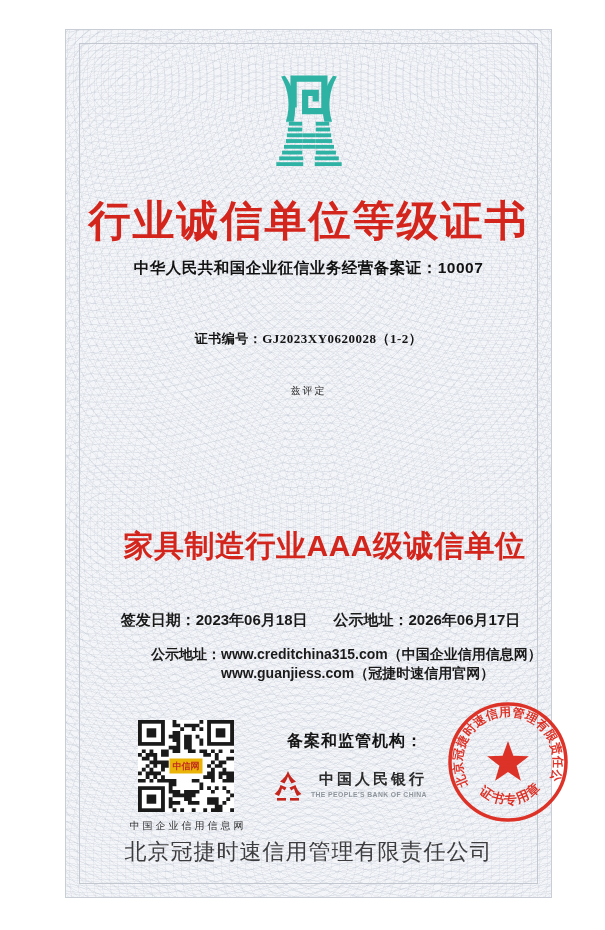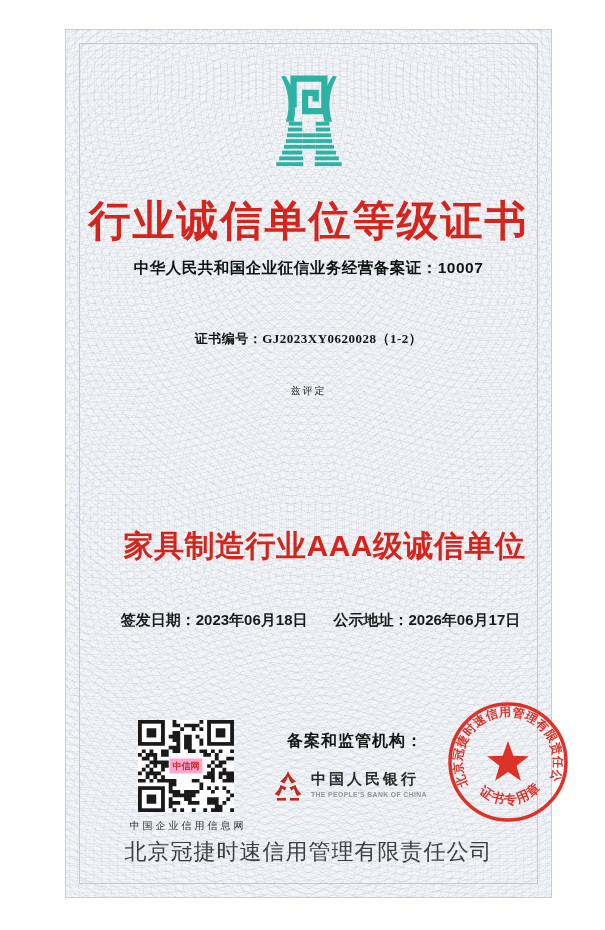--- a/index.html
+++ b/index.html
@@ -34,26 +34,26 @@
   .hereby{top:354px;font-size:10px;color:#2a2a2a;letter-spacing:2px;}
   .company{top:400px;font-size:30px;color:#111;letter-spacing:2px;}
   .rating{top:496px;font-size:30px;font-weight:bold;color:#d4251c;letter-spacing:.5px;padding-left:16px;}
   .dates{top:581px;display:flex;justify-content:center;gap:26px;font-size:15px;font-weight:bold;color:#1a1a1a;}
   .urls{top:615px;left:85px;font-size:14px;font-weight:bold;color:#1a1a1a;line-height:18.5px;}
   .urls .line2{margin-left:70px;}
   .qr-block{left:72px;top:690px;width:96px;}
   .qr-wrap{position:relative;width:96px;height:92px;background:#fff;}
   .qr-center{
     position:absolute;left:50%;top:50%;transform:translate(-50%,-50%);
-    background:#f9a8d4;padding:1px 3px;color:#c22a20;font-size:9px;font-weight:bold;
+    background:#eab308;padding:1px 3px;color:#c22a20;font-size:9px;font-weight:bold;
     font-family:"Liberation Serif","DejaVu Serif",serif;white-space:nowrap;
   }
   .qr-caption{left:22px;top:789px;width:200px;text-align:center;font-size:10px;color:#2e2e2e;letter-spacing:3px;}
   .regulator{top:701px;left:221px;font-size:16px;font-weight:bold;color:#141414;letter-spacing:1px;}
-  .pboc{top:740px;left:208px;display:flex;align-items:flex-start;}
+  .pboc{top:740px;left:208px;display:flex;align-items:flex-start;text-align:right;}
   .pboc-text{margin-left:9px;}
   .pboc-cn{font-size:15px;font-weight:bold;color:#2b2b2b;letter-spacing:3px;font-family:"Liberation Serif","DejaVu Serif",serif;}
   .pboc-en{font-size:6.8px;font-weight:bold;color:#8e959c;letter-spacing:.4px;margin-top:2px;}
   .seal{left:377px;top:667px;width:130px;height:130px;opacity:.93;}
   .footer-company{top:807px;font-size:22px;color:#3d3d3f;letter-spacing:1px;}
 </style>
 </head>
 <body>
 
 <div class="certificate">
@@ -96,20 +96,24 @@
   </div>
 
   <div class="abs centered hereby serif">兹评定</div>
   <div class="abs centered rating">家具制造行业AAA级诚信单位</div>
 
   <div class="abs centered dates" style="left:0;width:100%;padding-left:12px;">
     <span><span>签发日期：</span><span>2023年06月18日</span></span>
     <span><span>公示地址：</span><span>2026年06月17日</span></span>
   </div>
 
+  <div class="abs urls">
+    <div class="line1"><span>公示地址：</span><span>www.creditchina315.com（中国企业信用信息网）</span></div>
+    <div class="line2">www.guanjiess.com（冠捷时速信用官网）</div>
+  </div>
 
   <div class="abs qr-block">
     <div class="qr-wrap">
       <svg width="96" height="92" viewBox="0 0 100 100" preserveAspectRatio="none">
         <rect x="0" y="0" width="100" height="100" fill="#ffffff"></rect>
         <path id="qr-modules" fill="#1a1a1a" d="M36 0h4v4h-4zM64 0h4v4h-4zM36 4h4v4h-4zM40 4h4v4h-4zM48 4h4v4h-4zM52 4h4v4h-4zM56 4h4v4h-4zM60 4h4v4h-4zM44 8h4v4h-4zM56 8h4v4h-4zM64 8h4v4h-4zM36 12h4v4h-4zM40 12h4v4h-4zM32 16h4v4h-4zM36 16h4v4h-4zM40 16h4v4h-4zM48 16h4v4h-4zM52 16h4v4h-4zM60 16h4v4h-4zM36 20h4v4h-4zM40 20h4v4h-4zM48 20h4v4h-4zM52 20h4v4h-4zM64 20h4v4h-4zM40 24h4v4h-4zM48 24h4v4h-4zM52 24h4v4h-4zM64 24h4v4h-4zM32 28h4v4h-4zM36 28h4v4h-4zM40 28h4v4h-4zM48 28h4v4h-4zM52 28h4v4h-4zM4 32h4v4h-4zM12 32h4v4h-4zM24 32h4v4h-4zM28 32h4v4h-4zM36 32h4v4h-4zM40 32h4v4h-4zM52 32h4v4h-4zM56 32h4v4h-4zM64 32h4v4h-4zM68 32h4v4h-4zM76 32h4v4h-4zM84 32h4v4h-4zM96 32h4v4h-4zM0 36h4v4h-4zM8 36h4v4h-4zM12 36h4v4h-4zM16 36h4v4h-4zM24 36h4v4h-4zM28 36h4v4h-4zM68 36h4v4h-4zM72 36h4v4h-4zM80 36h4v4h-4zM4 40h4v4h-4zM8 40h4v4h-4zM16 40h4v4h-4zM80 40h4v4h-4zM92 40h4v4h-4zM96 40h4v4h-4zM12 44h4v4h-4zM16 44h4v4h-4zM20 44h4v4h-4zM24 44h4v4h-4zM28 44h4v4h-4zM76 44h4v4h-4zM84 44h4v4h-4zM88 44h4v4h-4zM8 48h4v4h-4zM16 48h4v4h-4zM24 48h4v4h-4zM28 48h4v4h-4zM72 48h4v4h-4zM80 48h4v4h-4zM84 48h4v4h-4zM4 52h4v4h-4zM12 52h4v4h-4zM24 52h4v4h-4zM76 52h4v4h-4zM88 52h4v4h-4zM0 56h4v4h-4zM8 56h4v4h-4zM12 56h4v4h-4zM16 56h4v4h-4zM20 56h4v4h-4zM72 56h4v4h-4zM76 56h4v4h-4zM84 56h4v4h-4zM88 56h4v4h-4zM92 56h4v4h-4zM96 56h4v4h-4zM8 60h4v4h-4zM16 60h4v4h-4zM24 60h4v4h-4zM68 60h4v4h-4zM72 60h4v4h-4zM76 60h4v4h-4zM84 60h4v4h-4zM92 60h4v4h-4zM96 60h4v4h-4zM0 64h4v4h-4zM4 64h4v4h-4zM12 64h4v4h-4zM20 64h4v4h-4zM24 64h4v4h-4zM28 64h4v4h-4zM32 64h4v4h-4zM36 64h4v4h-4zM56 64h4v4h-4zM60 64h4v4h-4zM76 64h4v4h-4zM88 64h4v4h-4zM92 64h4v4h-4zM96 64h4v4h-4zM32 68h4v4h-4zM36 68h4v4h-4zM64 68h4v4h-4zM32 72h4v4h-4zM64 72h4v4h-4zM72 72h4v4h-4zM80 72h4v4h-4zM88 72h4v4h-4zM32 76h4v4h-4zM36 76h4v4h-4zM40 76h4v4h-4zM48 76h4v4h-4zM52 76h4v4h-4zM56 76h4v4h-4zM60 76h4v4h-4zM76 76h4v4h-4zM92 76h4v4h-4zM36 80h4v4h-4zM40 80h4v4h-4zM44 80h4v4h-4zM48 80h4v4h-4zM52 80h4v4h-4zM56 80h4v4h-4zM96 80h4v4h-4zM32 84h4v4h-4zM48 84h4v4h-4zM52 84h4v4h-4zM72 84h4v4h-4zM76 84h4v4h-4zM80 84h4v4h-4zM92 84h4v4h-4zM32 88h4v4h-4zM36 88h4v4h-4zM40 88h4v4h-4zM52 88h4v4h-4zM56 88h4v4h-4zM60 88h4v4h-4zM72 88h4v4h-4zM76 88h4v4h-4zM80 88h4v4h-4zM88 88h4v4h-4zM32 92h4v4h-4zM80 92h4v4h-4zM84 92h4v4h-4zM36 96h4v4h-4zM44 96h4v4h-4zM56 96h4v4h-4zM68 96h4v4h-4zM76 96h4v4h-4zM80 96h4v4h-4zM84 96h4v4h-4zM96 96h4v4h-4z"></path>
         <g fill="none" stroke="#1a1a1a" stroke-width="4">
           <rect x="2" y="2" width="24" height="24"></rect>
           <rect x="74" y="2" width="24" height="24"></rect>
           <rect x="2" y="74" width="24" height="24"></rect>

